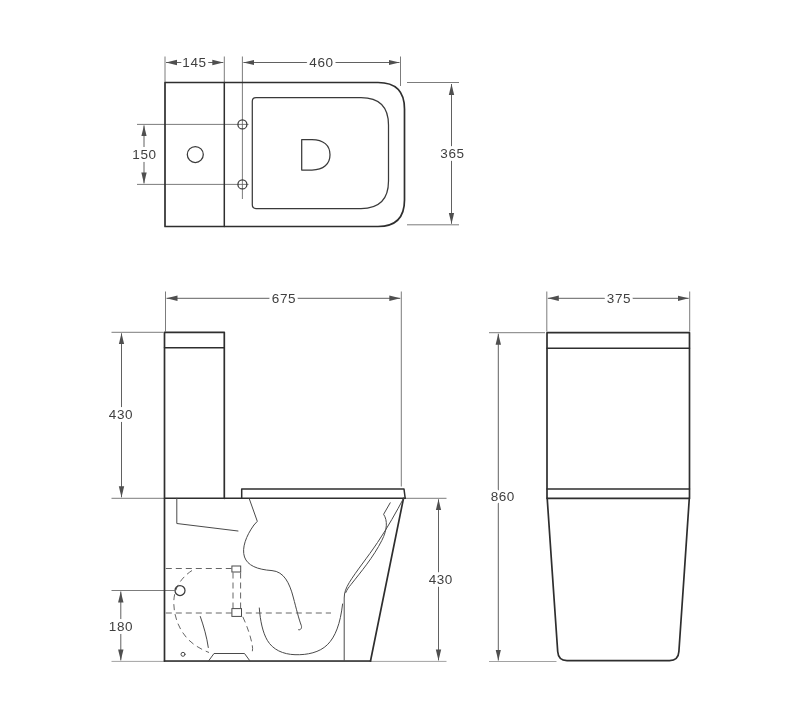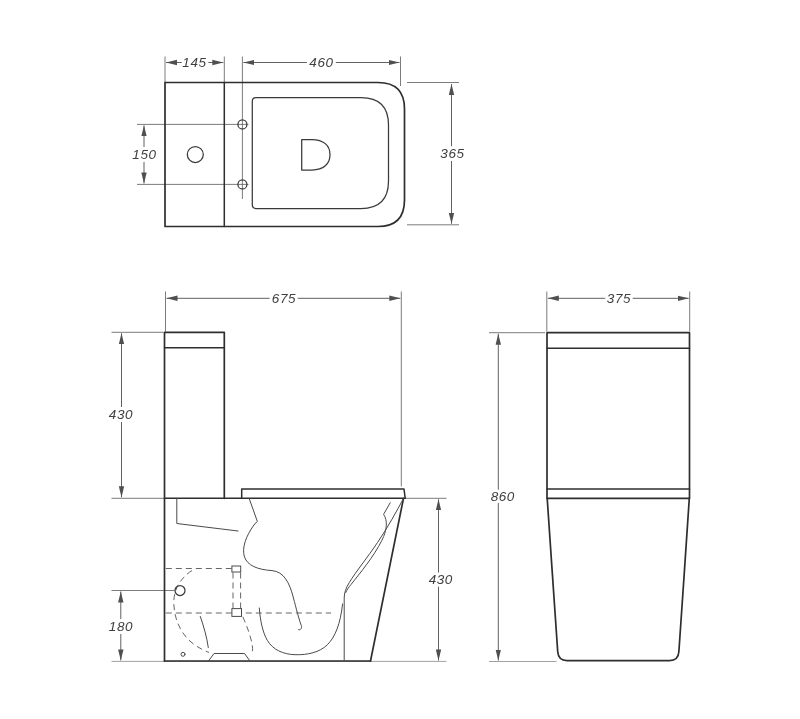--- a/index.html
+++ b/index.html
@@ -1,16 +1,16 @@
 <!DOCTYPE html>
 <html><head>
 <meta charset="utf-8">
 <style>
   html,body{margin:0;padding:0;background:#ffffff;}
-  .stage{position:relative;width:800px;height:719px;background:#ffffff;overflow:hidden;font-style:italic;}
+  .stage{position:relative;width:800px;height:719px;background:#ffffff;overflow:hidden;}
   svg{display:block;}
   text.dim{
     font-family:"Liberation Sans","DejaVu Sans",sans-serif;
     font-size:13.5px;
     letter-spacing:0.6px;
     fill:#3f3f3f;
     paint-order:stroke;
     stroke:#ffffff;
     stroke-width:6px;
     stroke-linejoin:round;

